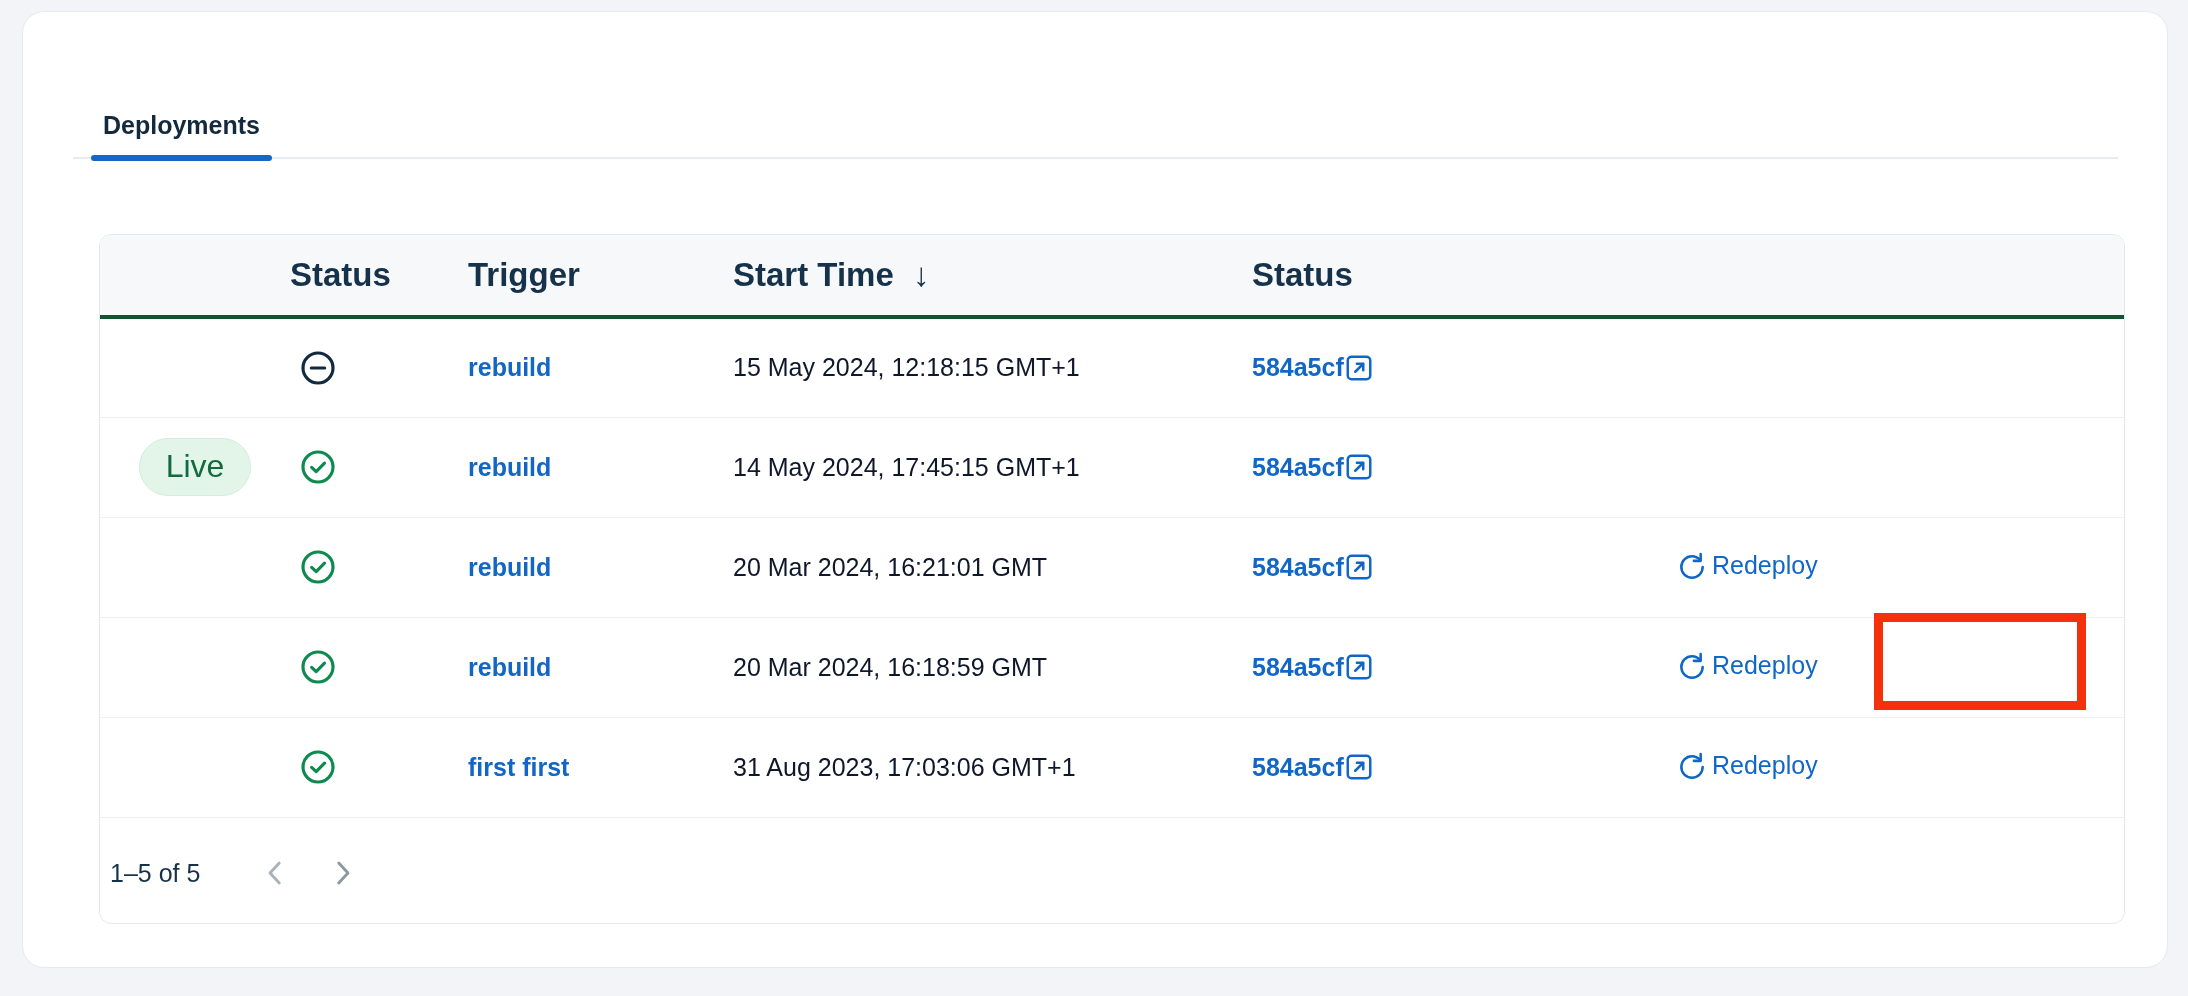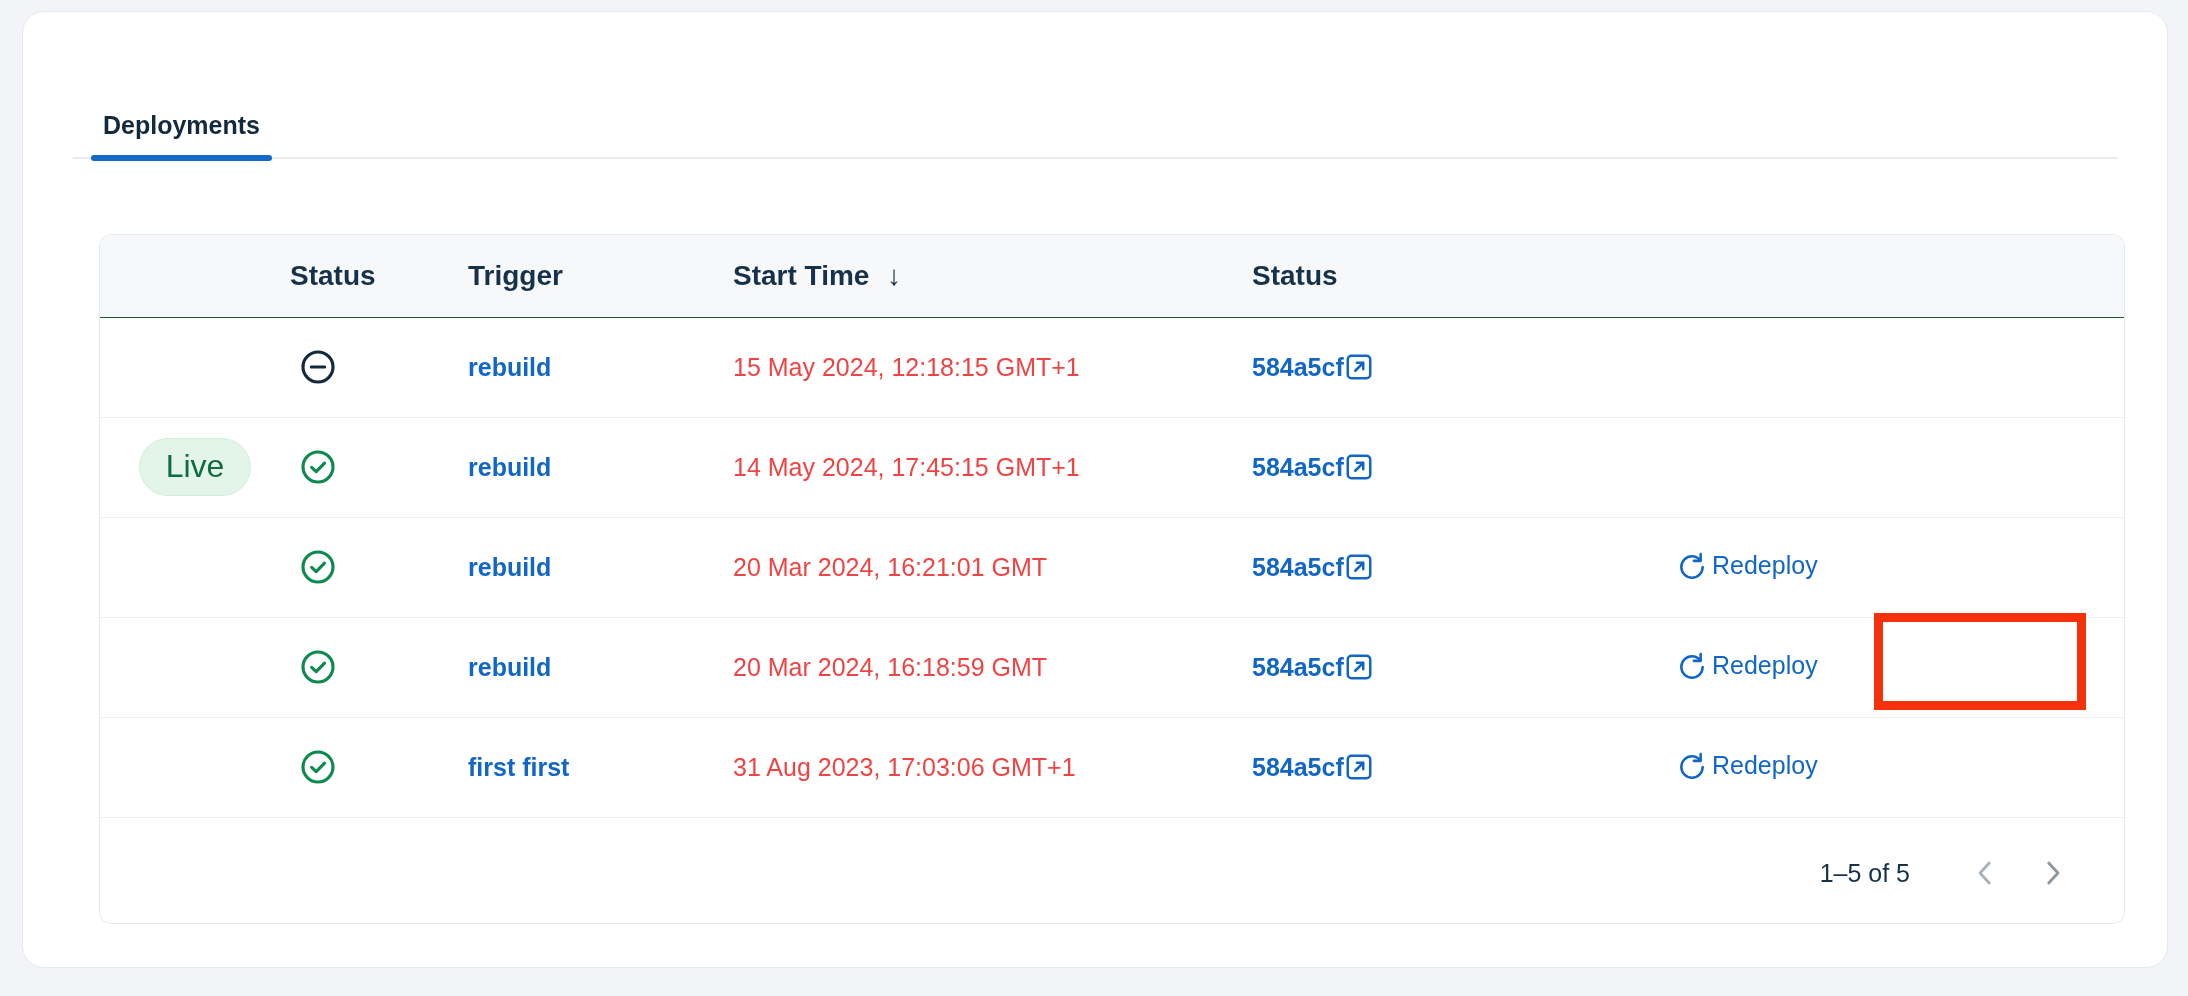--- a/index.html
+++ b/index.html
@@ -63,27 +63,27 @@
     border-radius: 12px;
     overflow: hidden;
     background: #fff;
   }
 
   table { width: 100%; border-collapse: collapse; table-layout: fixed; }
 
   thead th {
     background: #f6f8fa;
     height: 82px;
-    font-size: 28px;
+    font-size: 33px;
     font-weight: 700;
     color: #16324a;
     text-align: left;
     padding: 0;
     vertical-align: middle;
-    border-bottom: 1px solid #14532d;
+    border-bottom: 4px solid #14532d;
     white-space: nowrap;
   }
 
   
   .c-live    { width: 190px; }
   .c-status  { width: 178px; }
   .c-trigger { width: 265px; }
   .c-time    { width: 519px; }
   .c-commit  { width: 420px; }
   .c-action  { width: 454px; }
@@ -93,21 +93,21 @@
     padding: 0;
     vertical-align: middle;
     border-bottom: 1px solid #eceff3;
     font-size: 25px;
     color: #37505f;
   }
   tbody tr:last-child td { border-bottom: 1px solid #eceff3; }
 
   .cell-live   { text-align: center; }
   .cell-status { text-align: left; padding-left: 8px; }
-  .cell-time   { color: #ef4444; white-space: nowrap; }
+  .cell-time   { color: #0f172a; white-space: nowrap; }
   .cell-action { text-align: left; }
 
   
   .live-badge {
     display: inline-block;
     padding: 10px 26px;
     border-radius: 999px;
     background: #e2f5e8;
     border: 1px solid #d2eedc;
     color: #106b3e;
@@ -139,21 +139,20 @@
     padding: 6px 4px;
   }
 
   
   .table-footer {
     position: absolute;
     left: 10px; right: 0; bottom: 0;
     height: 100px;
     display: flex;
     align-items: center;
-    justify-content: flex-end;
     gap: 22px;
     padding-right: 48px;
   }
   .page-count { font-size: 25px; color: #16324a; margin-right: 30px; }
   .pager-btn {
     background: none; border: none; cursor: pointer;
     width: 46px; height: 46px;
     display: flex; align-items: center; justify-content: center;
   }
 

